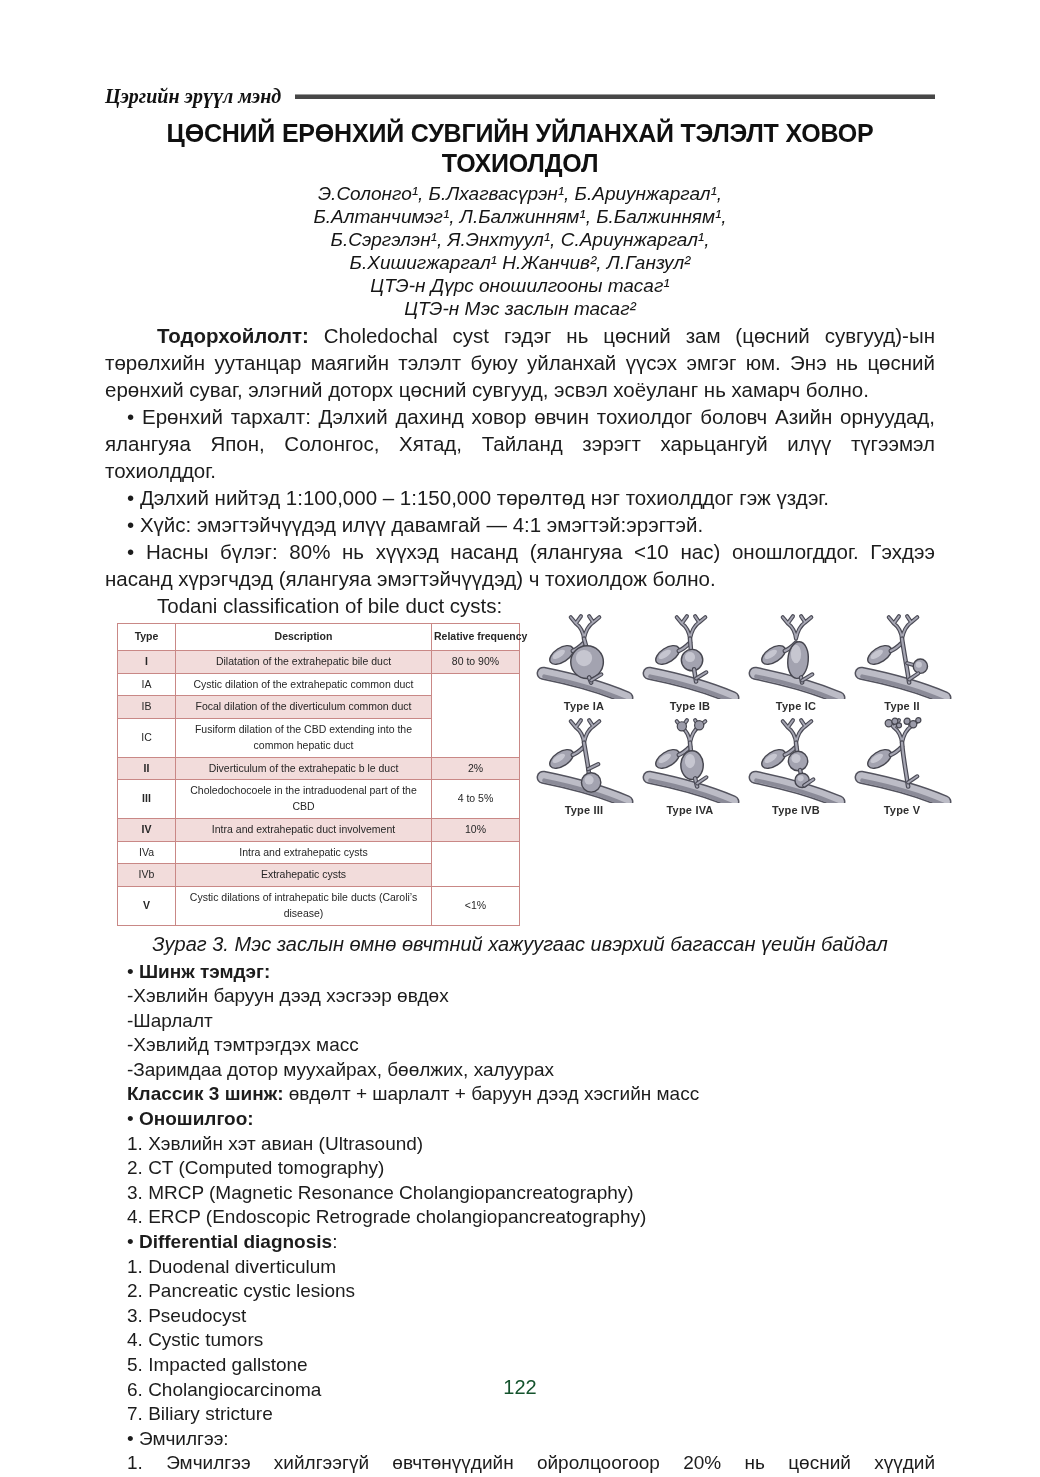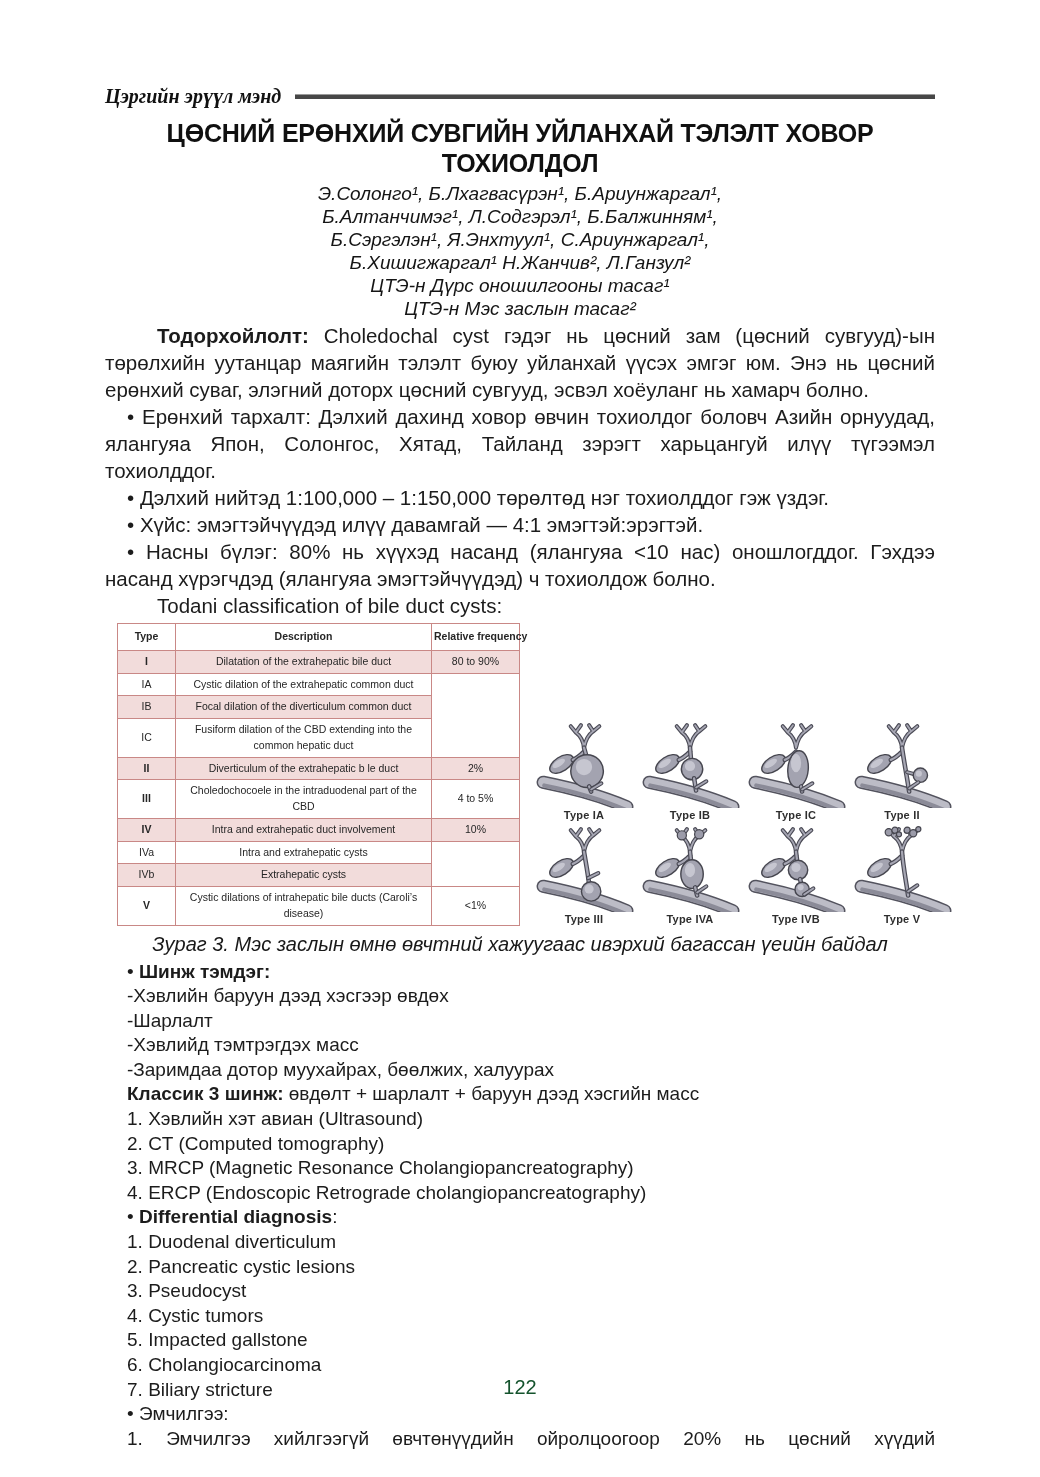--- a/index.html
+++ b/index.html
@@ -29,21 +29,21 @@
 
   
   .bodytop{margin-top:2px; font-size:20.5px; line-height:27px;}
   .bodytop p{margin:0;}
   .just{text-align:justify;}
   .ind-lg{text-indent:52px;}
   .ind-sm{text-indent:22px;}
   .blt{display:inline-block; text-indent:0;}
 
   
-  .figure-row{display:flex; align-items:flex-end; margin-top:4px;}
+  .figure-row{display:flex; align-items:flex-start; margin-top:4px;}
   .todani{
     border-collapse:collapse; width:402px; margin-left:12px;
     font-size:10.5px; color:#262626; table-layout:fixed;
   }
   .todani th,.todani td{
     border:1px solid #c98886; text-align:center; vertical-align:middle;
     padding:3px 4px; line-height:1.5; background:#fff; font-weight:normal;
   }
   .todani th{font-weight:bold; padding:5px 2px;}
   .todani th.c-freq{white-space:nowrap;}
@@ -93,21 +93,21 @@
 
     <div class="jheader">
       <span class="jname">Цэргийн эрүүл мэнд</span>
       <span class="jrule"></span>
     </div>
 
     <h1 class="title">ЦӨСНИЙ ЕРӨНХИЙ СУВГИЙН УЙЛАНХАЙ ТЭЛЭЛТ ХОВОР ТОХИОЛДОЛ</h1>
 
     <div class="authors">
       <div>Э.Солонго¹, Б.Лхагвасүрэн¹, Б.Ариунжаргал¹,</div>
-      <div>Б.Алтанчимэг¹, Л.Содгэрэл¹, Б.Балжинням¹,</div>
+      <div>Б.Алтанчимэг¹, Л.Балжинням¹, Б.Балжинням¹,</div>
       <div>Б.Сэргэлэн¹,  Я.Энхтуул¹, С.Ариунжаргал¹,</div>
       <div>Б.Хишигжаргал¹ Н.Жанчив², Л.Ганзул²</div>
       <div>ЦТЭ-н Дүрс оношилгооны тасаг¹</div>
       <div>ЦТЭ-н Мэс заслын тасаг²</div>
     </div>
 
     <div class="bodytop">
       <p class="just ind-lg"><b>Тодорхойлолт:</b> <span>Choledochal cyst гэдэг нь цөсний зам (цөсний сувгууд)-ын төрөлхийн уутанцар маягийн тэлэлт буюу уйланхай үүсэх эмгэг юм. Энэ нь цөсний ерөнхий суваг, элэгний доторх цөсний сувгууд, эсвэл хоёуланг нь хамарч болно.</span></p>
 
       <p class="just ind-sm"><span class="blt">•</span> <span>Ерөнхий тархалт: Дэлхий дахинд ховор өвчин тохиолдог боловч Азийн орнуудад, ялангуяа Япон, Солонгос, Хятад, Тайланд зэрэгт харьцангуй илүү түгээмэл тохиолддог.</span></p>
@@ -394,20 +394,21 @@
     <p class="caption">Зураг 3. Мэс заслын өмнө өвчтний хажуугаас ивэрхий багассан үеийн байдал</p>
 
     <div class="lists">
       <p class="ind-sm"><span class="blt">•</span> <b>Шинж тэмдэг:</b></p>
       <p class="ind-sm">-Хэвлийн баруун дээд хэсгээр өвдөх</p>
       <p class="ind-sm">-Шарлалт</p>
       <p class="ind-sm">-Хэвлийд тэмтрэгдэх масс</p>
       <p class="ind-sm">-Заримдаа дотор муухайрах, бөөлжих, халуурах</p>
       <p class="ind-sm"><b>Классик 3 шинж:</b> <span>өвдөлт + шарлалт + баруун дээд хэсгийн масс</span></p>
 
+      <p class="ind-sm"><span class="blt">•</span> <b>Оношилгоо:</b></p>
       <p class="ind-sm"><span>1.</span> <span>Хэвлийн хэт авиан (Ultrasound)</span></p>
       <p class="ind-sm"><span>2.</span> <span>CT (Computed tomography)</span></p>
       <p class="ind-sm"><span>3.</span> <span>MRCP (Magnetic Resonance Cholangiopancreatography)</span></p>
       <p class="ind-sm"><span>4.</span> <span>ERCP (Endoscopic Retrograde cholangiopancreatography)</span></p>
 
       <p class="ind-sm"><span class="blt">•</span> <b>Differential diagnosis</b><span>:</span></p>
       <p class="ind-sm"><span>1.</span> <span>Duodenal diverticulum</span></p>
       <p class="ind-sm"><span>2.</span> <span>Pancreatic cystic lesions</span></p>
       <p class="ind-sm"><span>3.</span> <span>Pseudocyst</span></p>
       <p class="ind-sm"><span>4.</span> <span>Cystic tumors</span></p>

